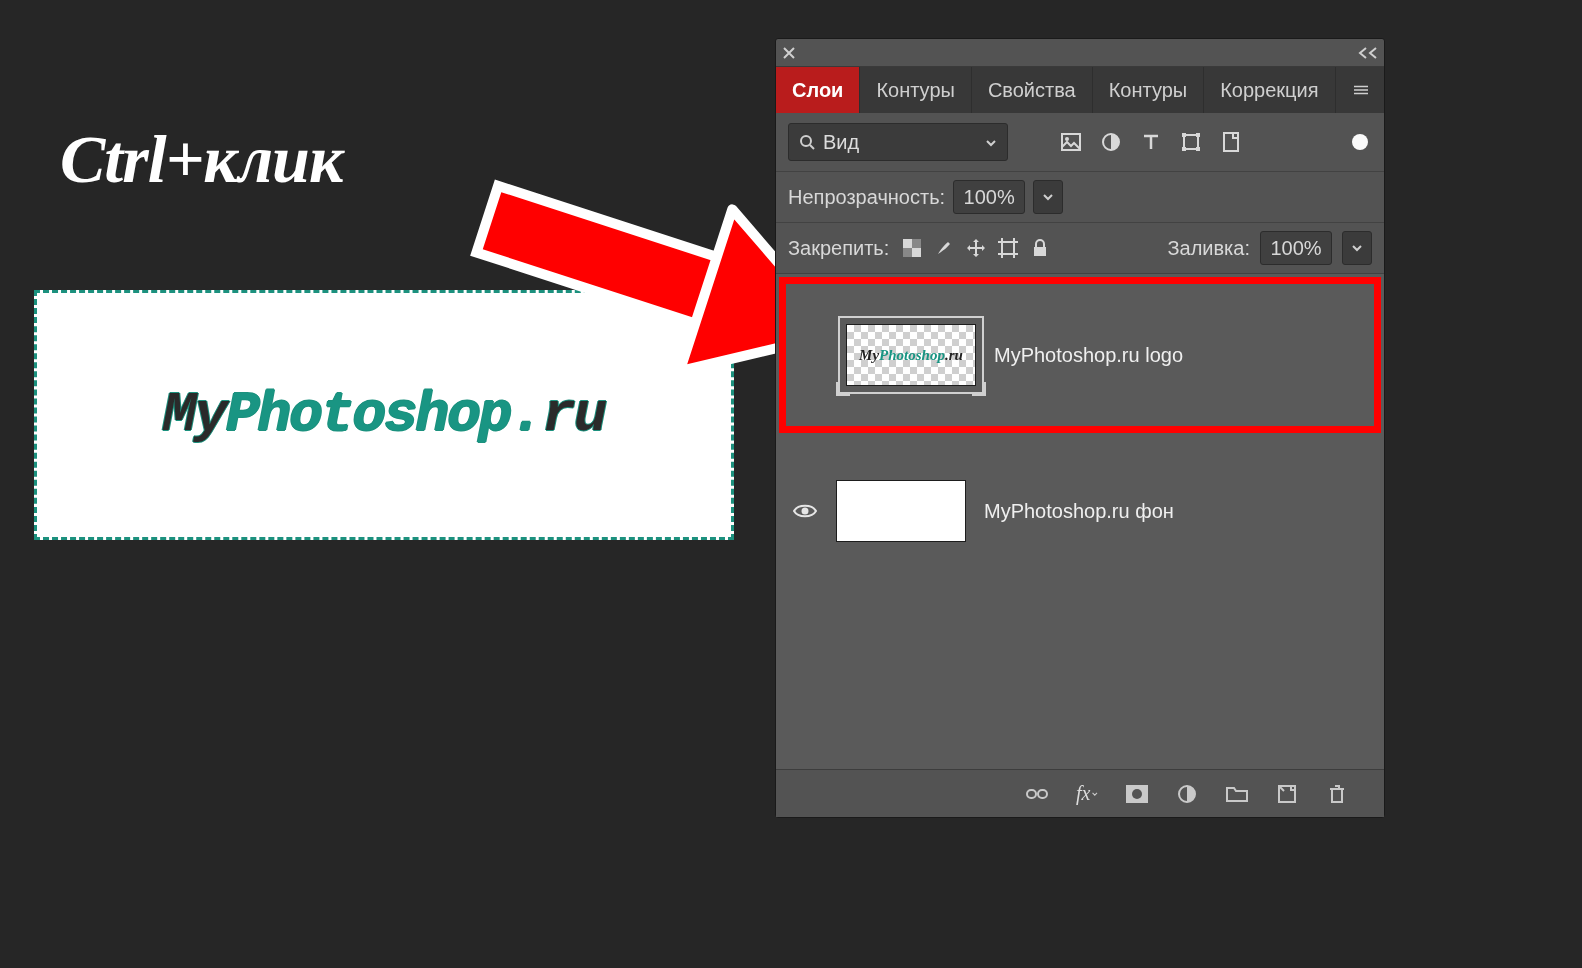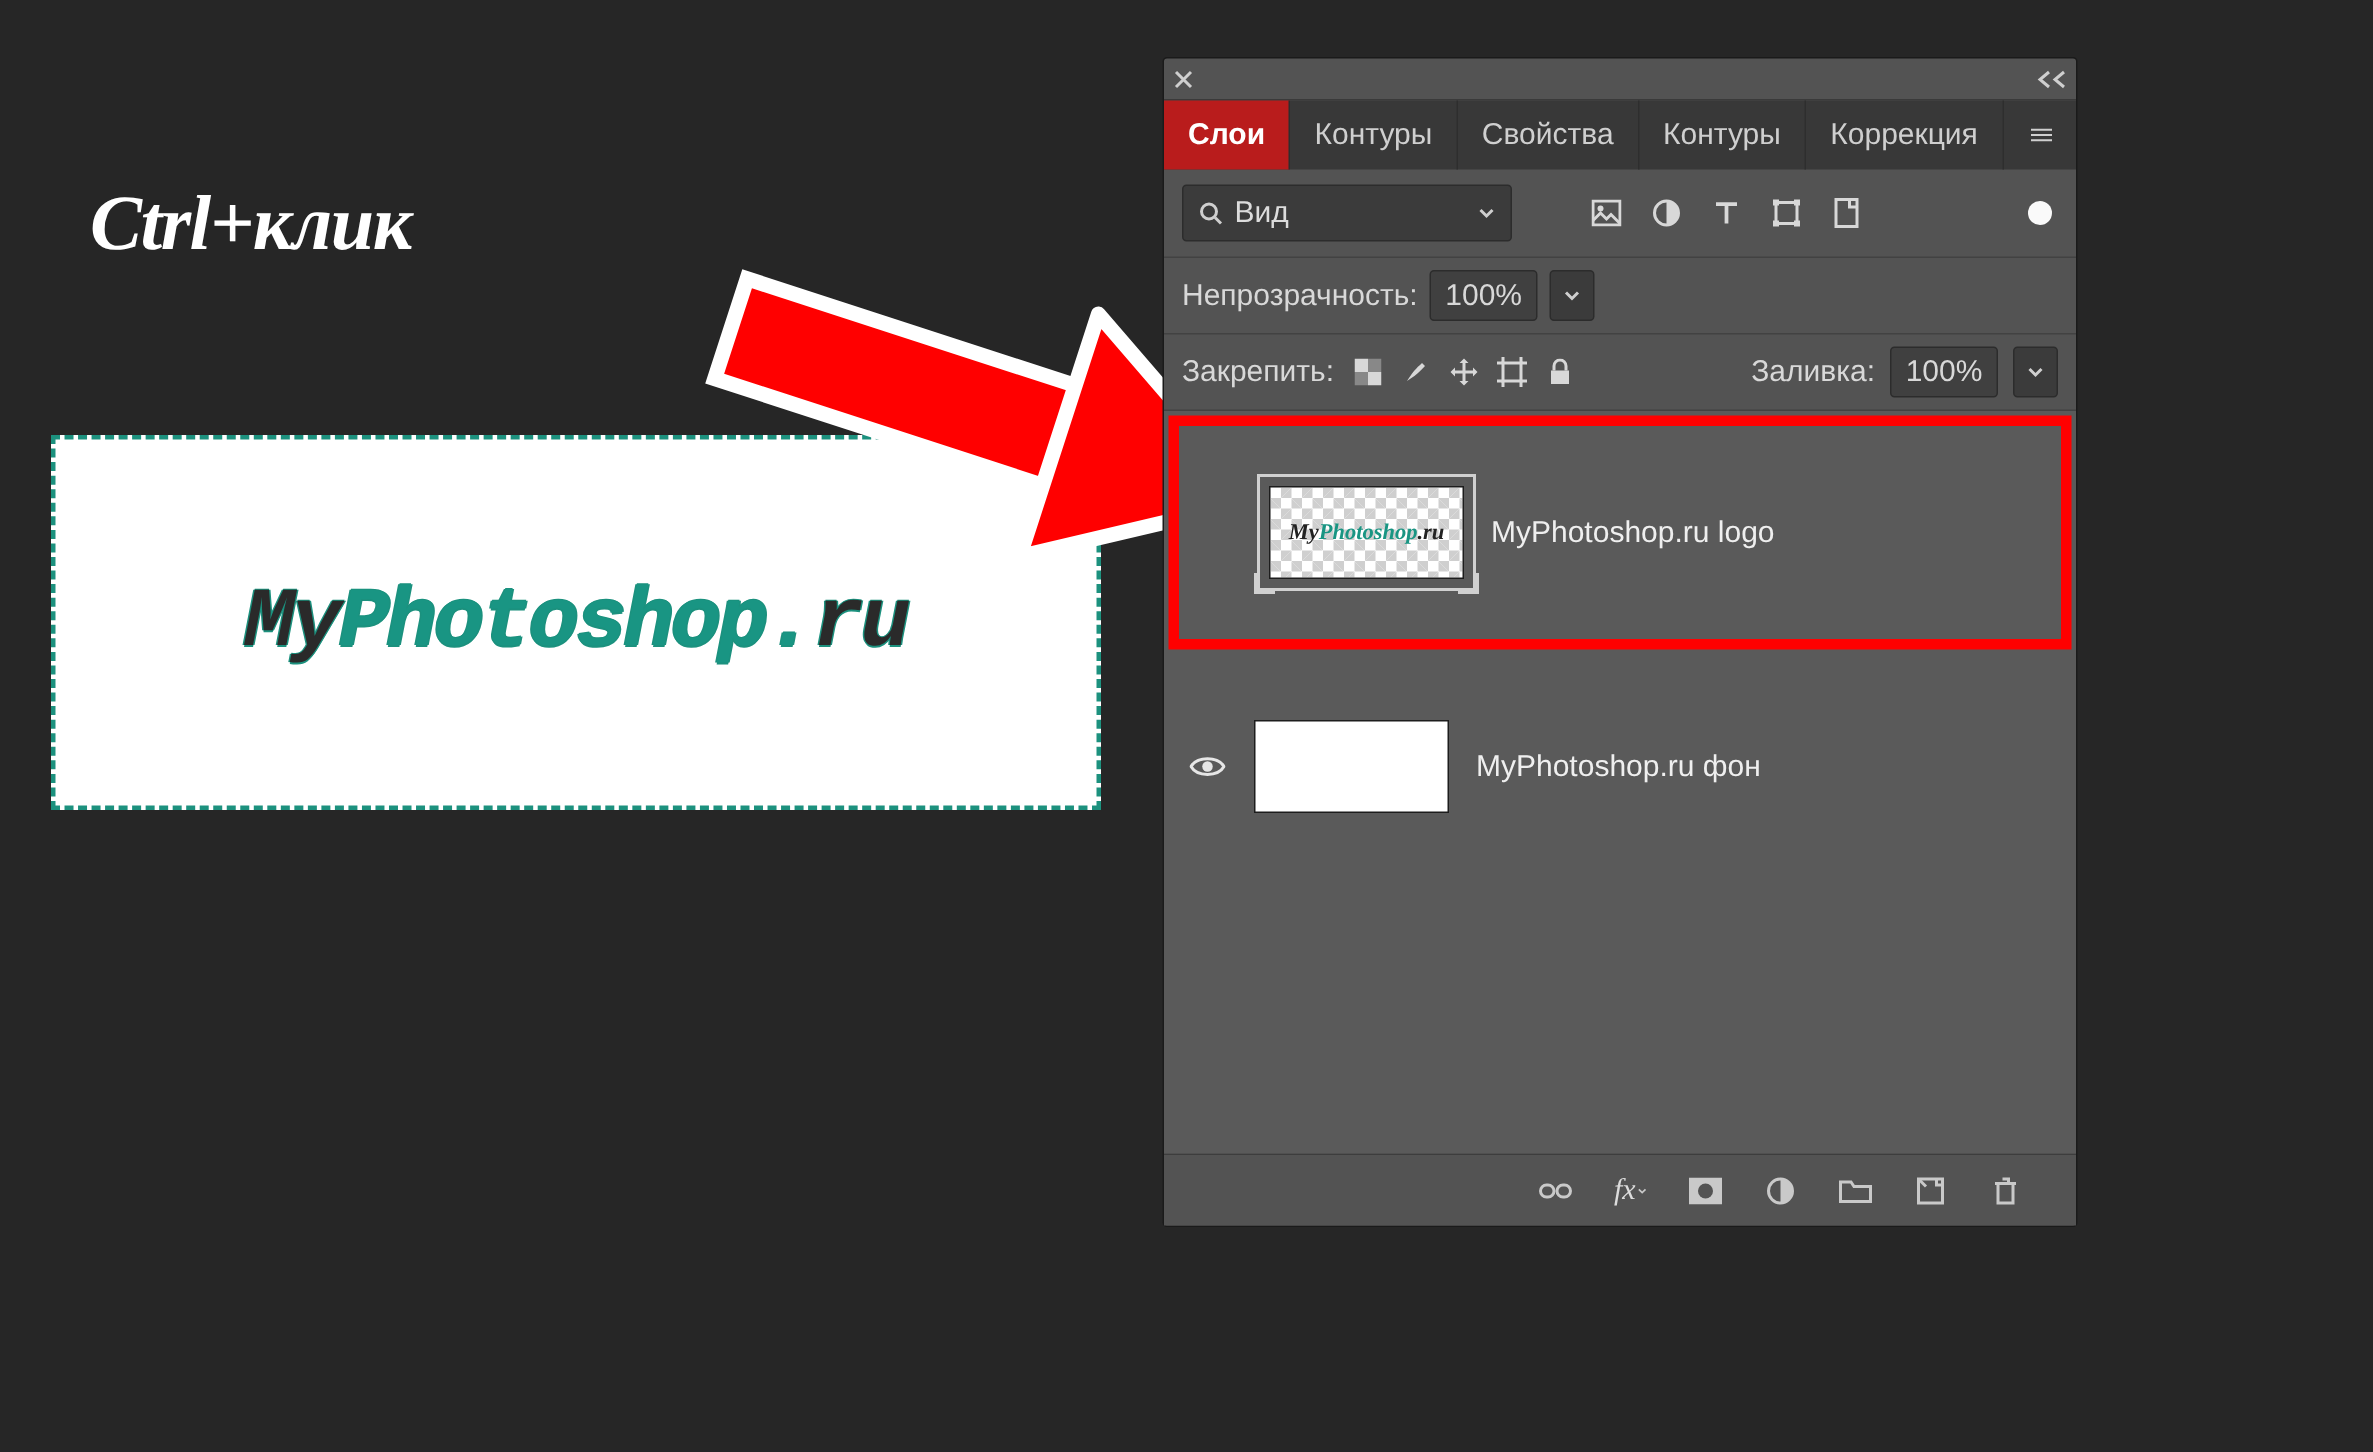--- a/index.html
+++ b/index.html
@@ -19,21 +19,21 @@
     width: 775px;
     height: 968px;
   }
   .instruction-label {
     position: absolute;
     left: 60px; top: 120px;
     color: #ffffff;
     font-family: Georgia, 'Times New Roman', serif;
     font-style: italic;
     font-weight: 700;
-    font-size: 52px;
+    font-size: 68px;
     letter-spacing: -1px;
   }
   .selected-image {
     position: absolute;
     left: 34px; top: 290px;
     width: 700px; height: 250px;
     border: 3px dashed #1c917e;
     background: #ffffff;
     display: flex;
     align-items: center;

